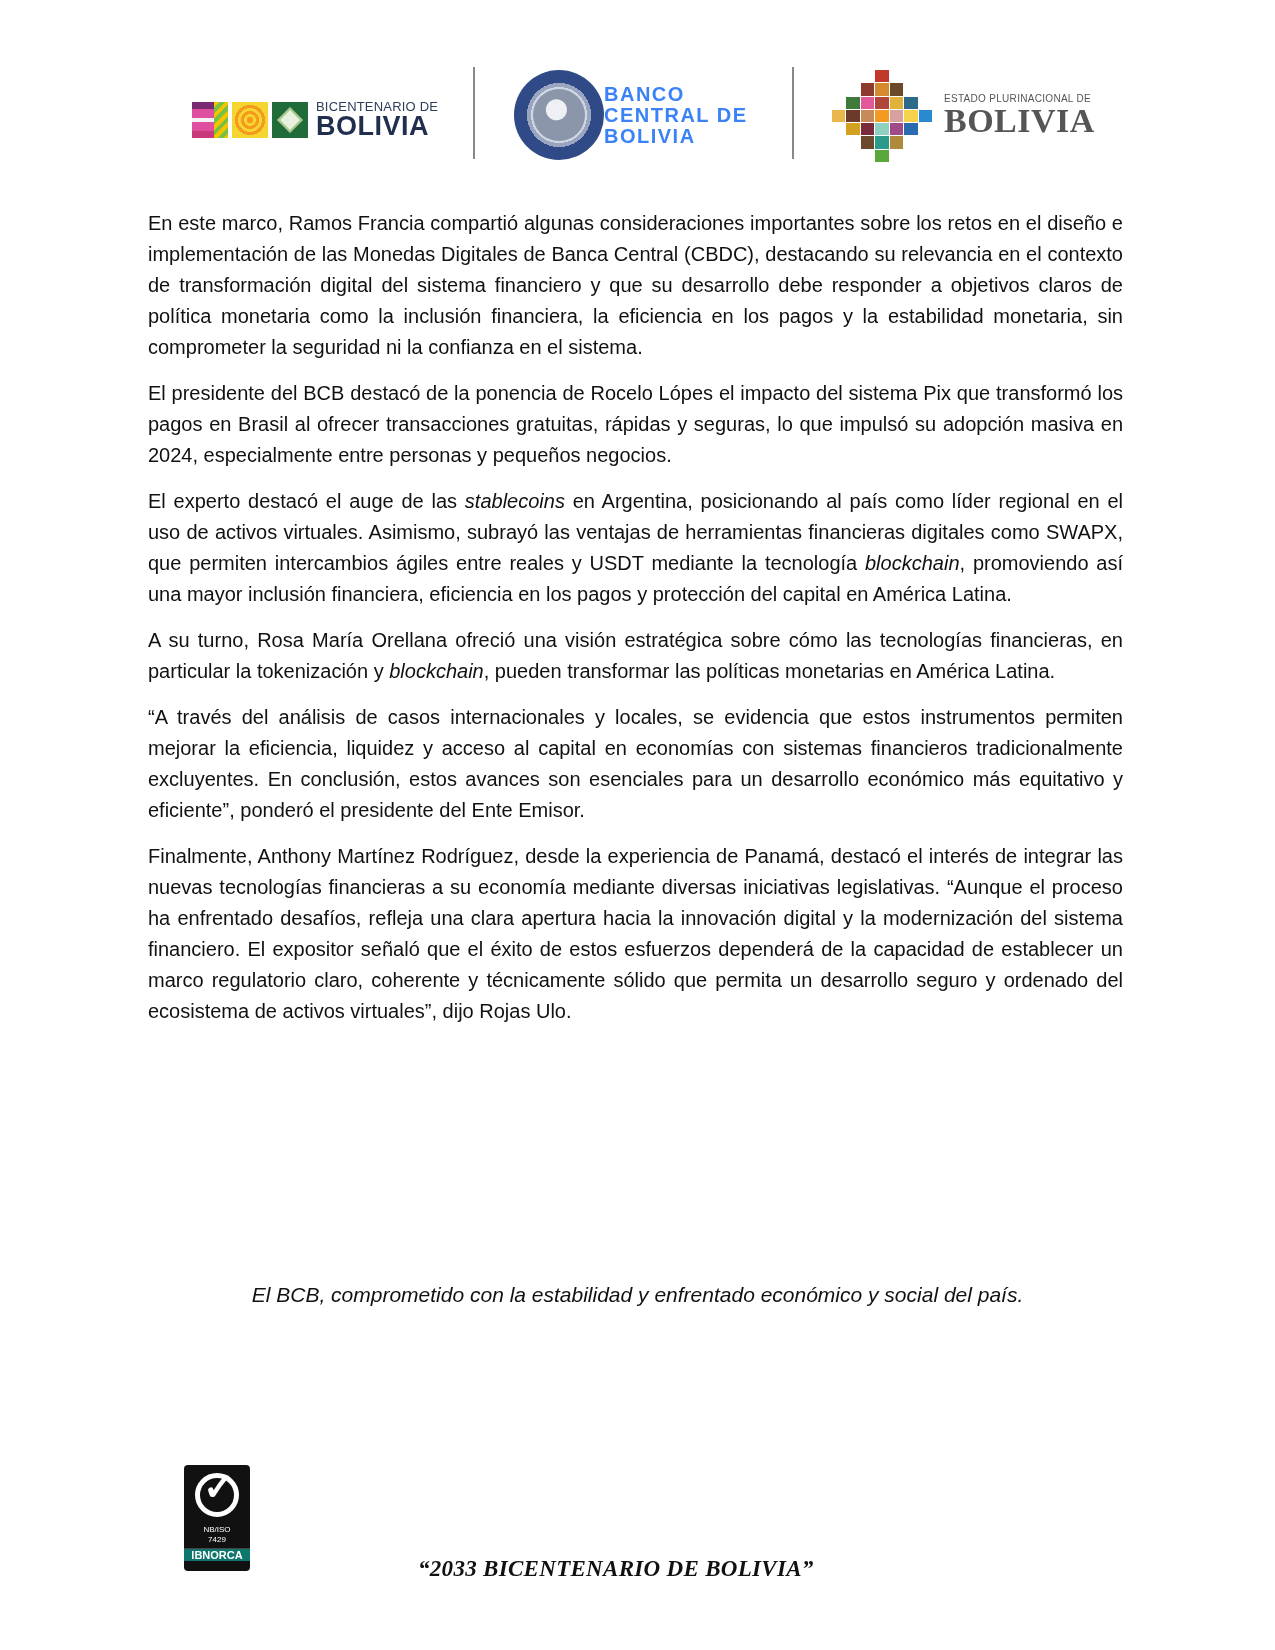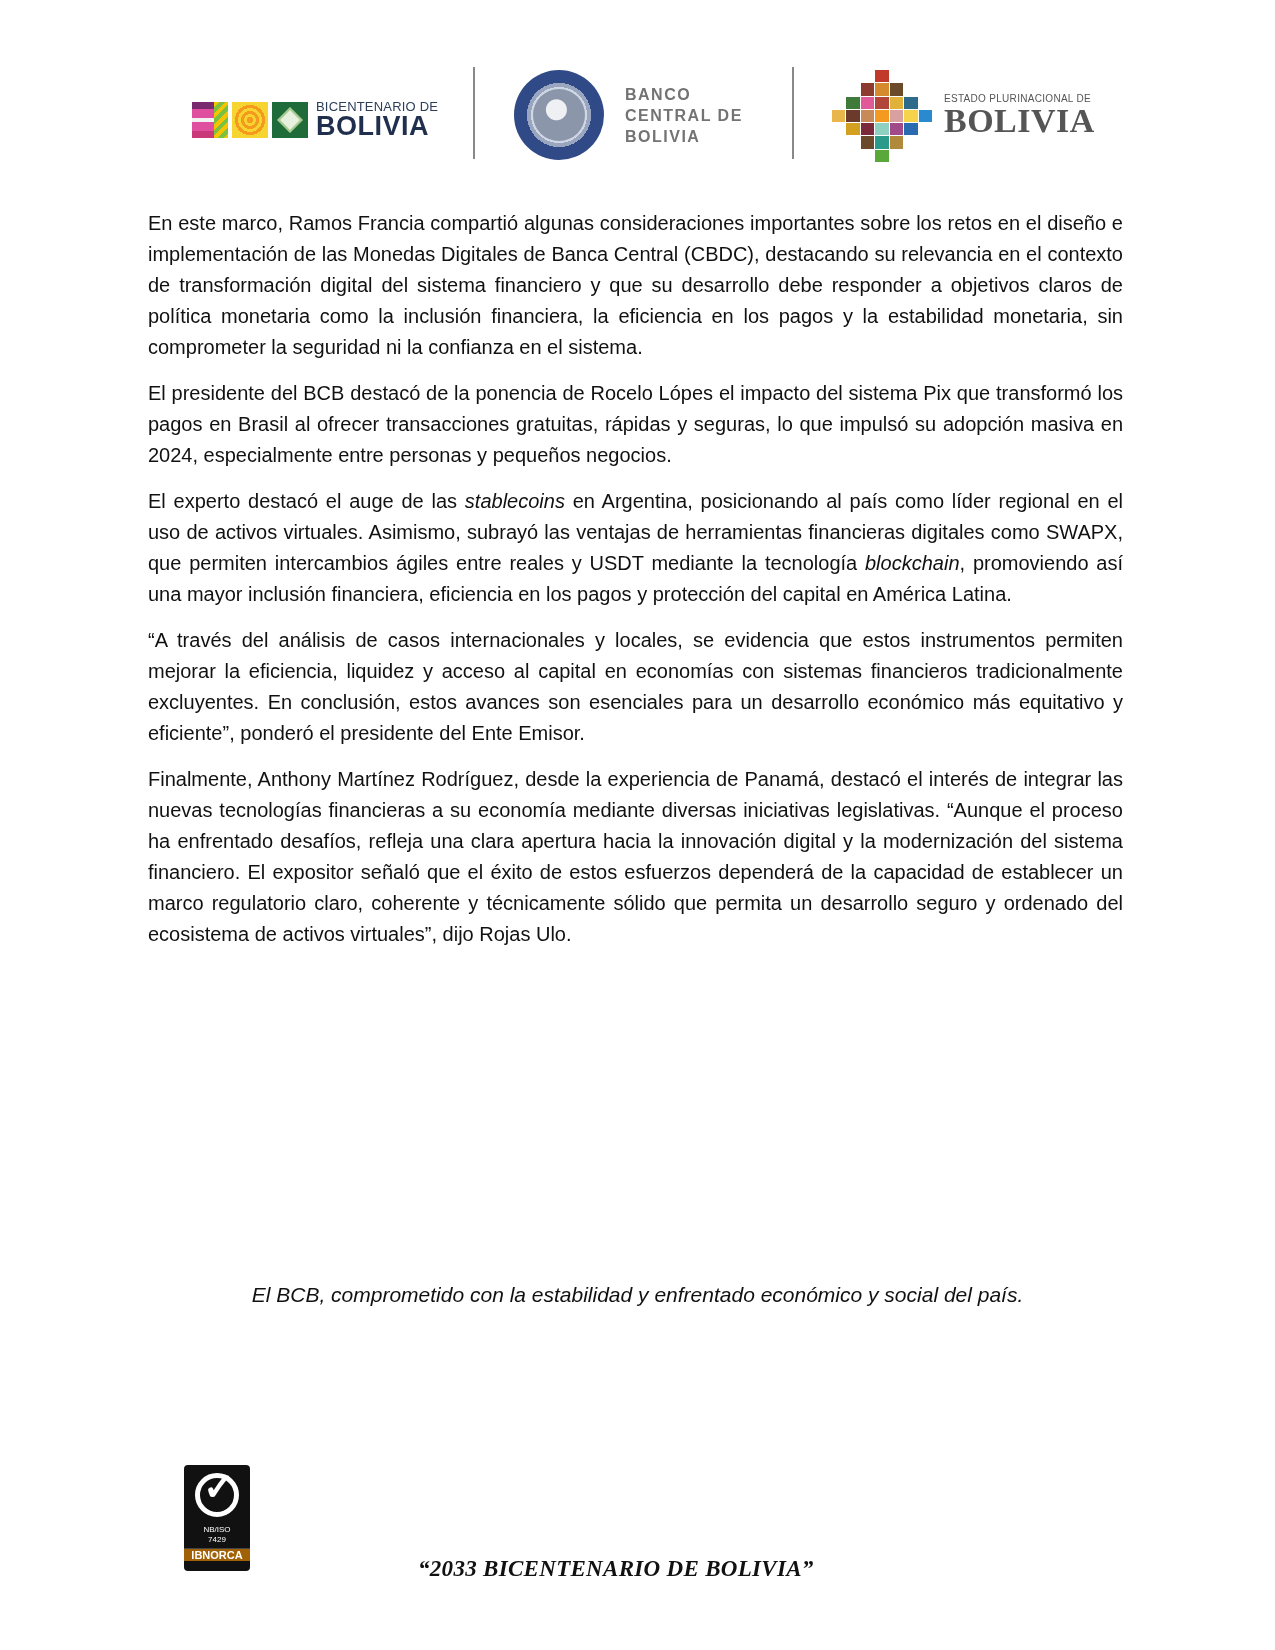--- a/index.html
+++ b/index.html
@@ -19,41 +19,41 @@
   .bicent-small { font-size: 13px; color: #2c3d5a; letter-spacing: 0.2px; }
   .bicent-big { font-size: 27px; font-weight: bold; color: #1f2f4d; letter-spacing: 0.5px; }
 
   .vsep { position: absolute; top: 5px; width: 2px; height: 92px; background: #888; }
   .vsep.s1 { left: 473px; }
   .vsep.s2 { left: 792px; }
 
   .logo-bcb { position: absolute; left: 514px; top: 8px; display: flex; align-items: center; }
   .seal { width: 90px; height: 90px; border-radius: 50%; background: radial-gradient(circle, #cfd6e4 0 28px, #9aa6bf 28px 32px, #2f4a86 32px 45px); display:flex; align-items:center; justify-content:center; position: relative; }
   .seal-inner { width: 52px; height: 52px; border-radius: 50%; background: radial-gradient(circle at 45% 40%, #eef0f4 0 10px, #8c96aa 11px 26px); }
-  .bcb-text { margin-left: 21px; font-size: 16px; font-weight: bold; color: #737373; line-height: 21px; letter-spacing: 1.5px; }
+  .bcb-text { margin-left: 0; font-size: 20px; font-weight: bold; color: #3b82f6; line-height: 21px; letter-spacing: 1.5px; }
 
   .logo-estado { position: absolute; left: 832px; top: 8px; display: flex; align-items: center; }
   .mosaic { width: 100px; height: 92px; display: grid; grid-template-columns: repeat(7, 1fr); grid-template-rows: repeat(7, 1fr); gap: 1px; }
   .mosaic span { display:block; }
   .estado-text { margin-left: 12px; line-height: 1; }
   .estado-small { font-size: 10px; color: #555; letter-spacing: 0.3px; }
   .estado-big { font-family: "Liberation Serif", serif; font-weight: bold; font-size: 34px; color: #555; letter-spacing: 0.5px; }
 
   
   .content { position: absolute; left: 148px; top: 208px; width: 975px; }
   .content p { margin: 0 0 15px 0; font-size: 20px; line-height: 31px; text-align: justify; text-align-last: left; }
   .content em { font-style: italic; }
   .closing { position: absolute; left: 0; top: 1283px; width: 1275px; text-align: center; font-style: italic; font-size: 21px; color: #111; }
 
   
   .iso-badge { position: absolute; left: 184px; top: 1465px; width: 66px; height: 106px; background: #111; border-radius: 4px; color: #fff; text-align: center; }
   .iso-ring { width: 44px; height: 44px; border: 5px solid #fff; border-radius: 50%; margin: 8px auto 0; position: relative; box-sizing: border-box; }
   .iso-check { position:absolute; left: 3px; top: -10px; font-size: 38px; font-weight: bold; color: #fff; line-height: 1; }
   .iso-small { font-size: 8px; line-height: 10px; margin-top: 8px; }
-  .iso-name { font-size: 11px; font-weight: bold; margin-top: 3px; background:#a16207; border-top: 1px solid #444; }
+  .iso-name { font-size: 11px; font-weight: bold; margin-top: 3px; background:#0f766e; border-top: 1px solid #444; }
   .motto { position: absolute; left: 418px; top: 1556px; font-family: "Liberation Serif", serif; font-style: italic; font-weight: bold; font-size: 23px; color: #111; letter-spacing: 0.3px; }
 </style>
 </head>
 <body>
 
 <div class="header">
   <div class="logo-bicent">
     <div class="tiles">
       <div class="tile t1"></div>
       <div class="tile t2"></div>
@@ -136,20 +136,21 @@
       <div class="estado-small">ESTADO PLURINACIONAL DE</div>
       <div class="estado-big">BOLIVIA</div>
     </div>
   </div>
 </div>
 
 <div class="content">
   <p>En este marco, Ramos Francia compartió algunas consideraciones importantes sobre los retos en el diseño e implementación de las Monedas Digitales de Banca Central (CBDC), destacando su relevancia en el contexto de transformación digital del sistema financiero y que su desarrollo debe responder a objetivos claros de política monetaria como la inclusión financiera, la eficiencia en los pagos y la estabilidad monetaria, sin comprometer la seguridad ni la confianza en el sistema.</p>
   <p>El presidente del BCB destacó de la ponencia de Rocelo Lópes el impacto del sistema Pix que transformó los pagos en Brasil al ofrecer transacciones gratuitas, rápidas y seguras, lo que impulsó su adopción masiva en 2024, especialmente entre personas y pequeños negocios.</p>
   <p><span>El experto destacó el auge de las </span><em>stablecoins</em><span> en Argentina, posicionando al país como líder regional en el uso de activos virtuales. Asimismo, subrayó las ventajas de herramientas financieras digitales como SWAPX, que permiten intercambios ágiles entre reales y USDT mediante la tecnología </span><em>blockchain</em><span>, promoviendo así una mayor inclusión financiera, eficiencia en los pagos y protección del capital en América Latina.</span></p>
+  <p><span>A su turno, Rosa María Orellana ofreció una visión estratégica sobre cómo las tecnologías financieras, en particular la tokenización y </span><em>blockchain</em><span>, pueden transformar las políticas monetarias en América Latina.</span></p>
   <p>“A través del análisis de casos internacionales y locales, se evidencia que estos instrumentos permiten mejorar la eficiencia, liquidez y acceso al capital en economías con sistemas financieros tradicionalmente excluyentes. En conclusión, estos avances son esenciales para un desarrollo económico más equitativo y eficiente”, ponderó el presidente del Ente Emisor.</p>
   <p>Finalmente, Anthony Martínez Rodríguez, desde la experiencia de Panamá, destacó el interés de integrar las nuevas tecnologías financieras a su economía mediante diversas iniciativas legislativas. “Aunque el proceso ha enfrentado desafíos, refleja una clara apertura hacia la innovación digital y la modernización del sistema financiero. El expositor señaló que el éxito de estos esfuerzos dependerá de la capacidad de establecer un marco regulatorio claro, coherente y técnicamente sólido que permita un desarrollo seguro y ordenado del ecosistema de activos virtuales”, dijo Rojas Ulo.</p>
 </div>
 
 <div class="closing">El BCB, comprometido con la estabilidad y enfrentado económico y social del país.</div>
 
 <div class="iso-badge">
   <div class="iso-ring">
       <span class="iso-check">✓</span>
     </div>

